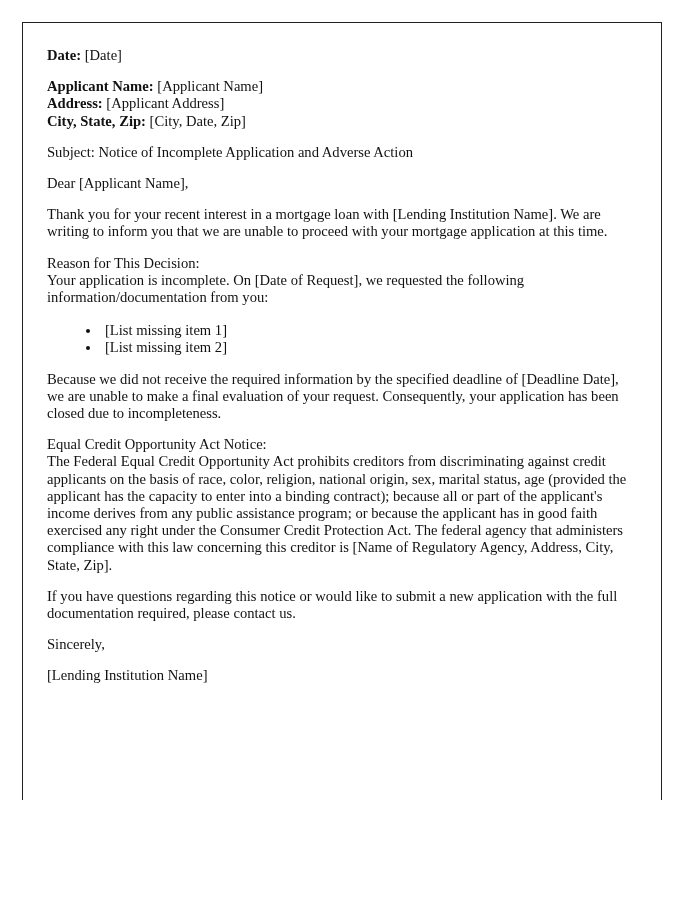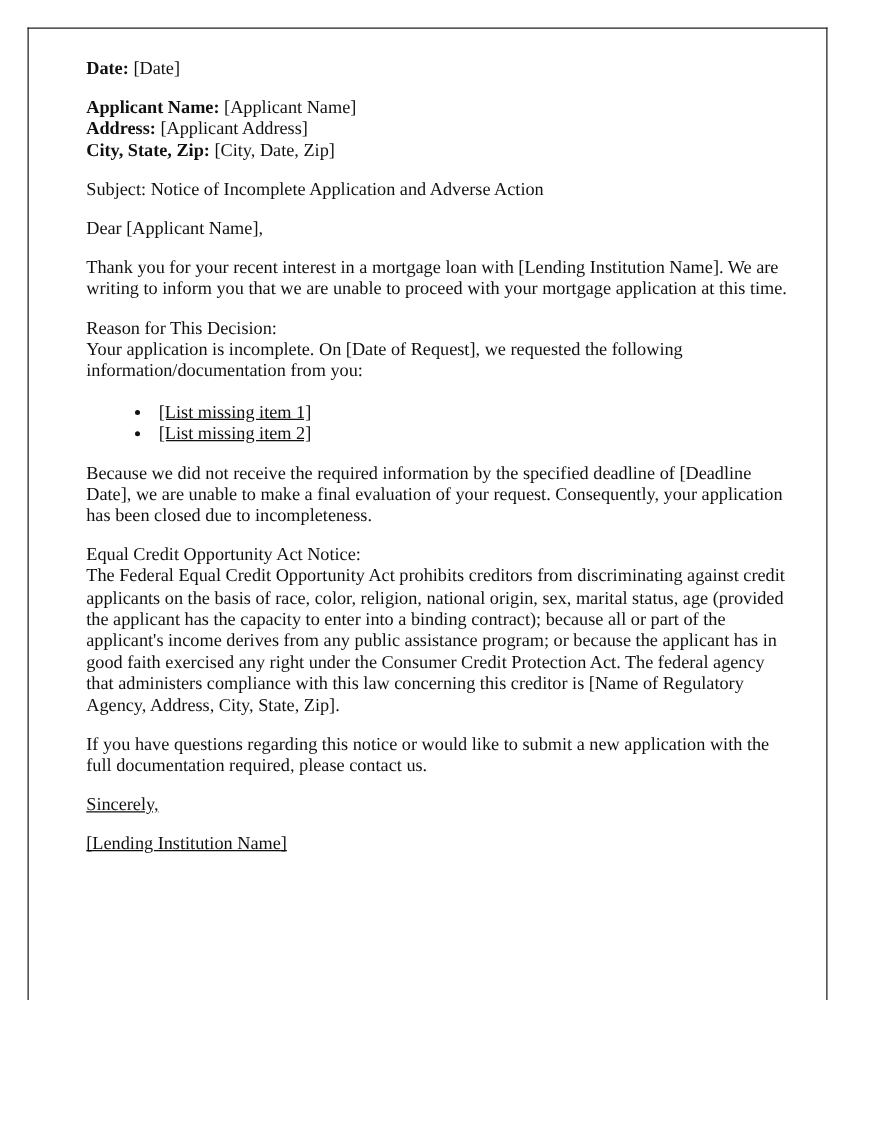--- a/index.html
+++ b/index.html
@@ -23,21 +23,20 @@
     left: 22px;
     top: 22px;
     width: 640px;
     height: 778px;
     box-sizing: border-box;
     border-top: 1.3px solid #231f20;
     border-left: 1.3px solid #231f20;
     border-right: 1.3px solid #231f20;
     border-bottom: none;
     background: #ffffff;
-    padding-left: 22px;
   }
 
   .page-body {
     padding: 24px 30px 0 24px;
     font-size: 14.6px;
     line-height: 17.2px;
   }
 
   .block {
     margin: 0 0 14px 0;
@@ -62,29 +61,28 @@
     text-align: left;
   }
   p.para.no-gap {
     margin-bottom: 16px;
   }
 
   ul.missing-items {
     margin: 14px 0 14px 0;
     padding: 0 0 0 54px;
     list-style-type: disc;
-    text-decoration: underline;
   }
   ul.missing-items li {
     margin: 0;
     padding: 0 0 0 4px;
     line-height: 17.2px;
   }
 
-  .sig-line { display: block; text-decoration: underline; }
+  .sig-line { display: block; }
 </style>
 </head>
 <body>
 
 <div class="page-frame">
   <div class="page-body">
 
     <div class="block">
       <span class="line"><span class="label">Date:</span> <span>[Date]</span></span>
     </div>

